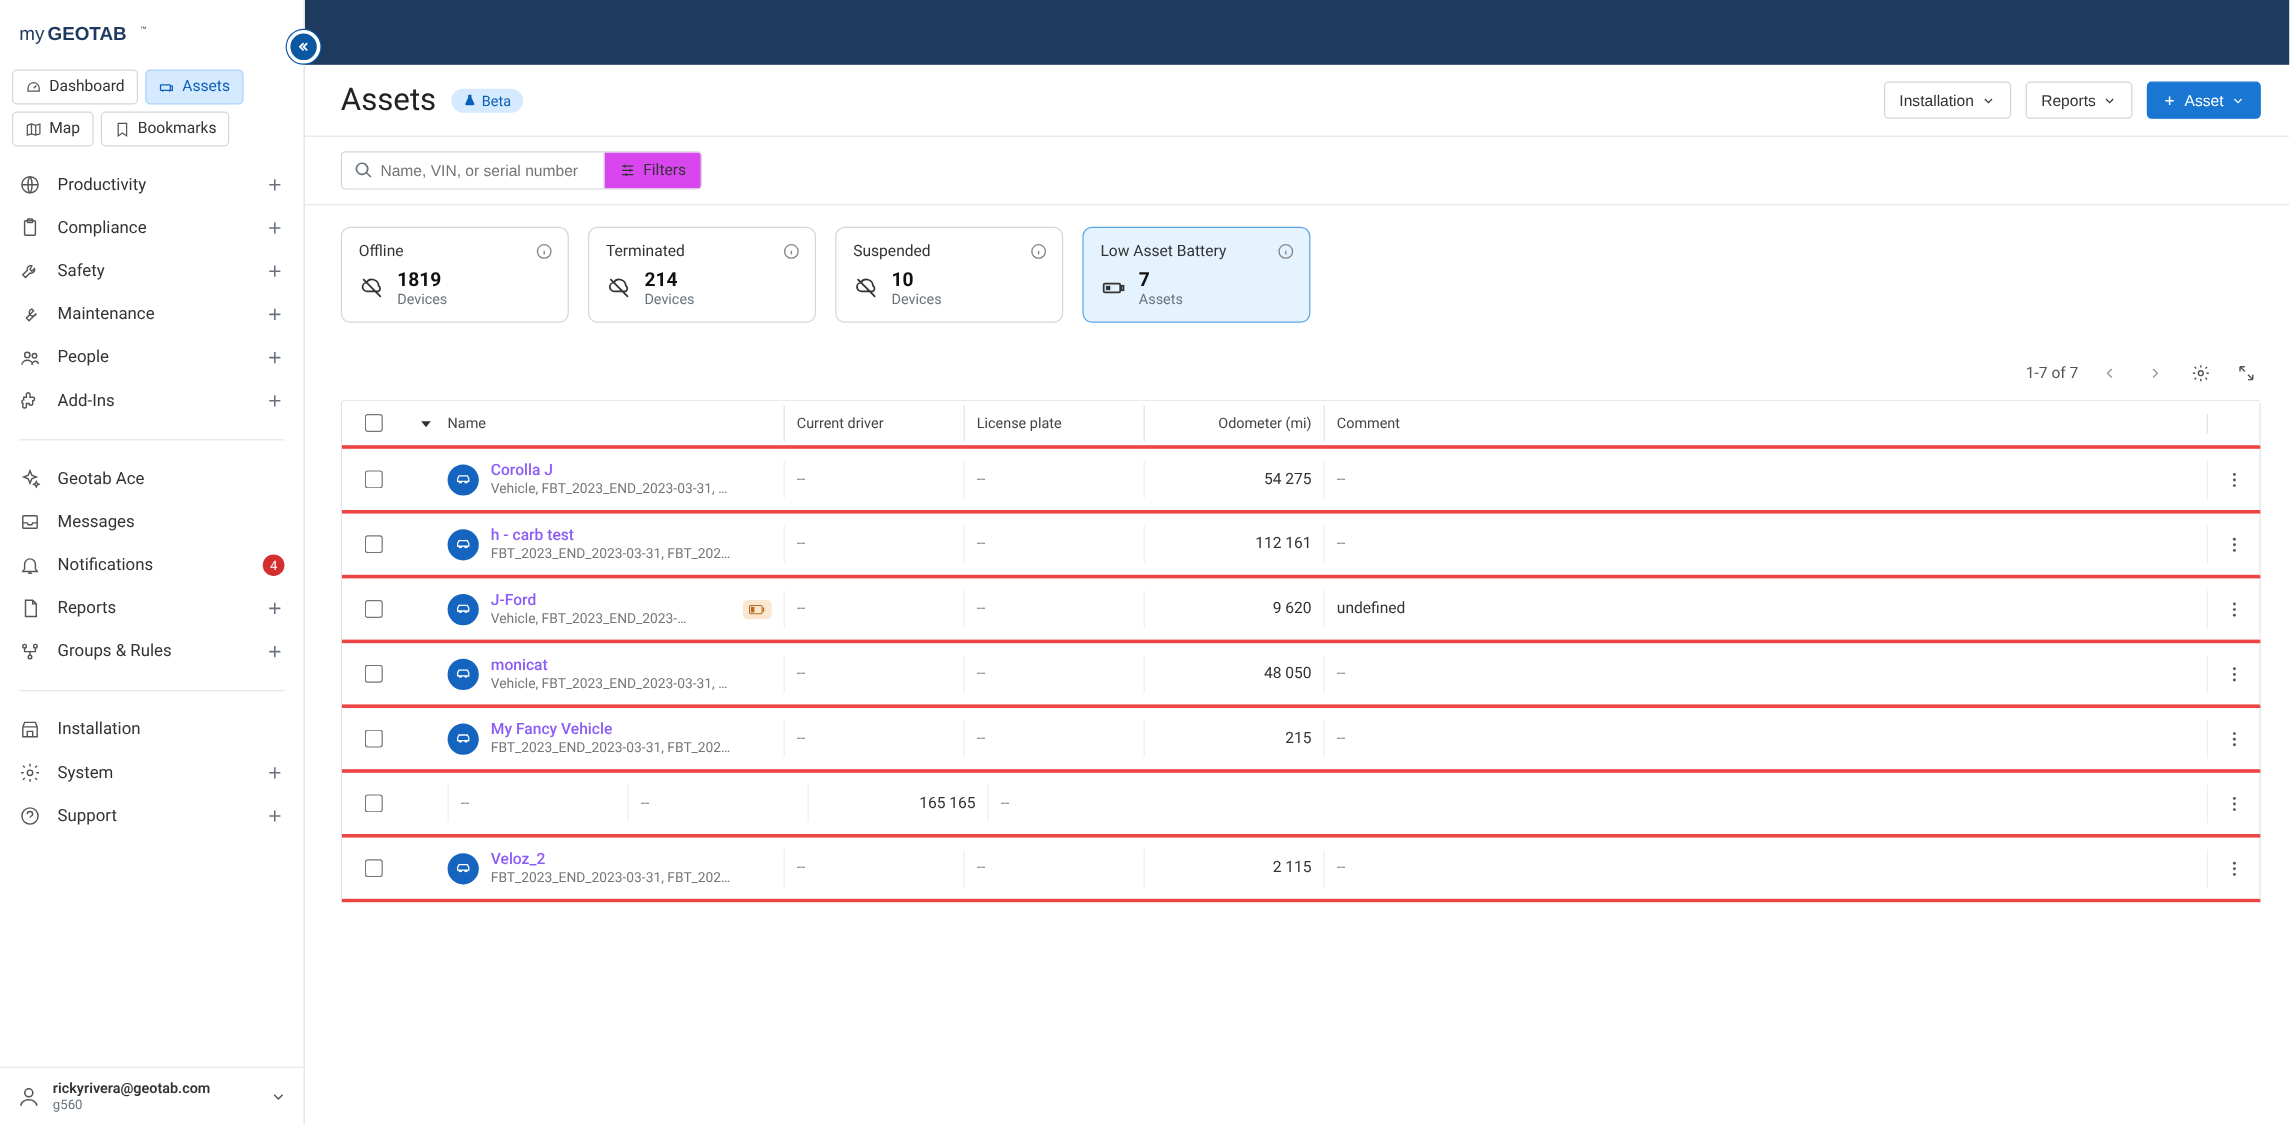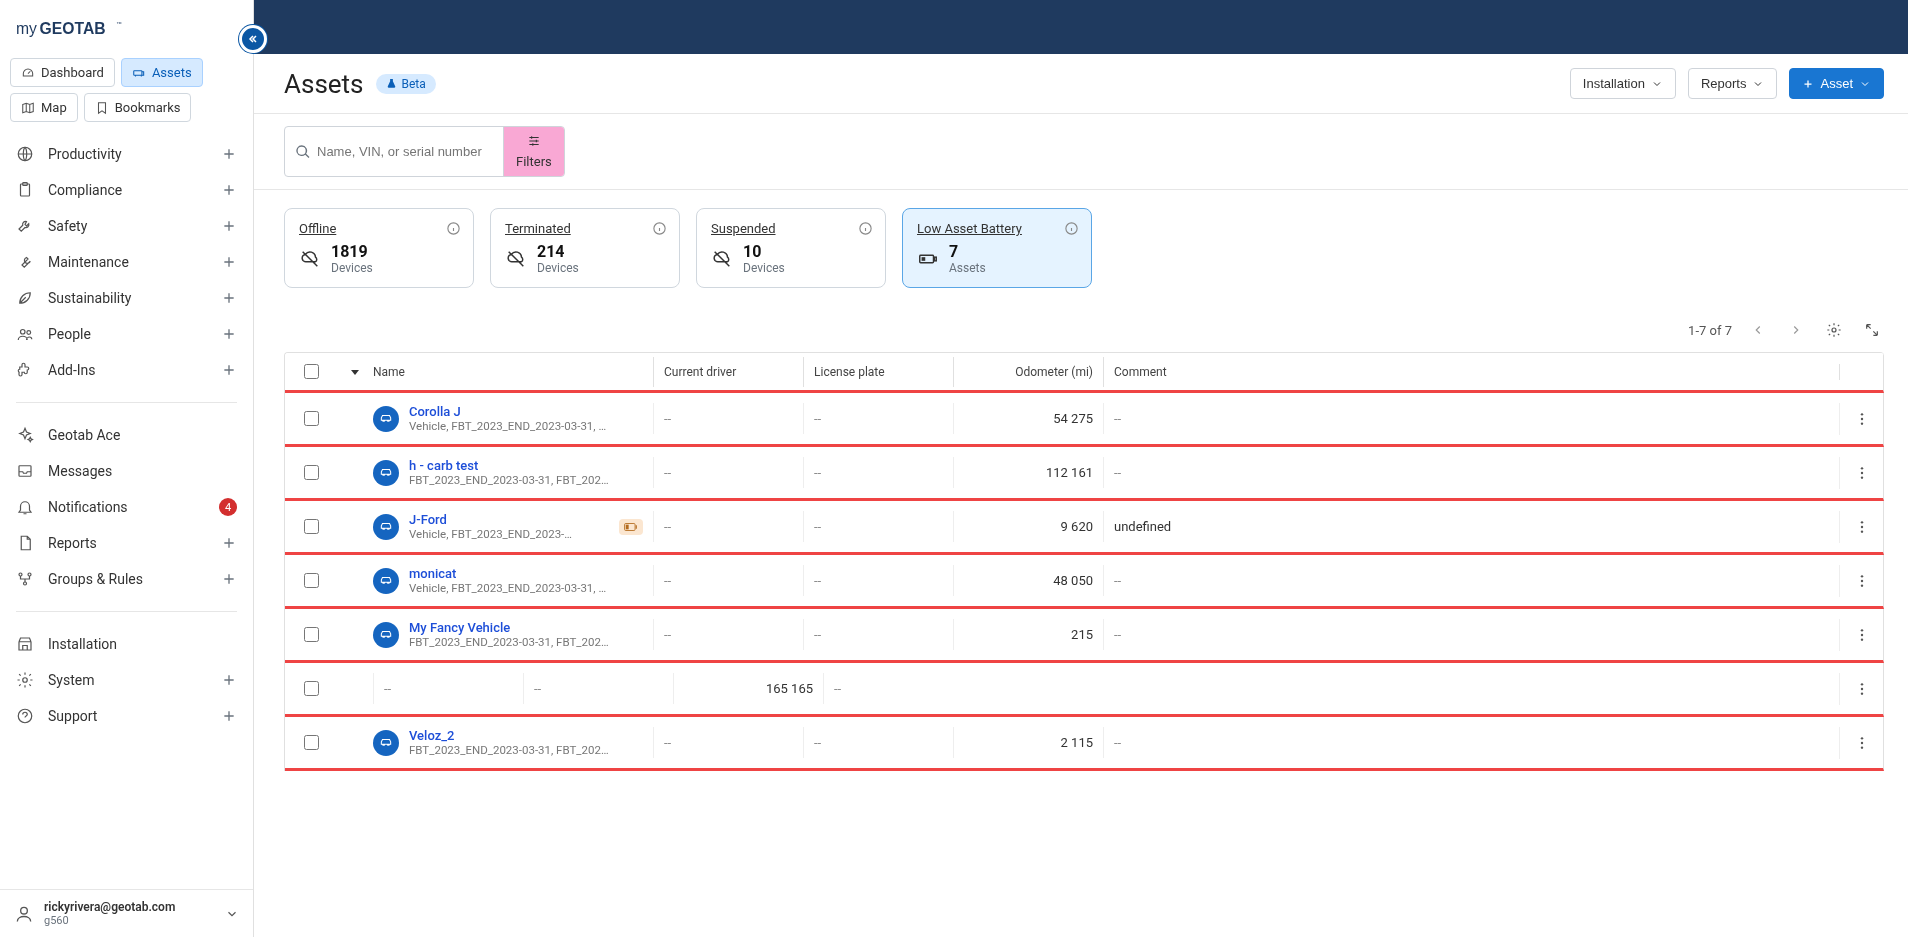--- a/index.html
+++ b/index.html
@@ -47,26 +47,26 @@
   .beta-pill svg { width: 11px; height: 11px; fill: #0a5fb8; }
   .header-spacer { flex: 1; }
   .btn { display: inline-flex; align-items: center; gap: 6px; border: 1px solid #cfd4da; background: #fff; padding: 7px 12px; border-radius: 4px; font-size: 13px; cursor: pointer; color: #333; }
   .btn.primary { background: #1976d2; color: #fff; border-color: #1976d2; }
   .btn svg { width: 12px; height: 12px; }
 
   .filter-row { display: flex; align-items: center; padding: 12px 8px 12px 30px; gap: 0; border-bottom: 1px solid #e6e6e6; }
   .filter-group { display: flex; border: 1px solid #cfd4da; border-radius: 4px; overflow: hidden; }
   .filter-search { display: flex; align-items: center; padding: 7px 10px; min-width: 200px; border-right: 1px solid #cfd4da; }
   .filter-search input { border: none; outline: none; font-size: 13px; flex: 1; background: transparent; }
-  .filter-btn { display: flex; align-items: center; gap: 6px; padding: 7px 12px; font-size: 13px; cursor: pointer; background: #f9a8d4; flex-direction: column; }
+  .filter-btn { display: flex; align-items: center; gap: 6px; padding: 7px 12px; font-size: 13px; cursor: pointer; background: #d946ef; }
 
   .stats-row { display: flex; gap: 16px; padding: 18px 30px 30px; }
   .stat-card { border: 1px solid #d0d7de; border-radius: 8px; padding: 12px 14px; width: 190px; position: relative; background: #fff; }
   .stat-card.active { background: #e5f3ff; border-color: #5aa6e6; }
-  .stat-card .stat-label { font-size: 13px; color: #333; margin-bottom: 6px; text-decoration: underline; }
+  .stat-card .stat-label { font-size: 13px; color: #333; margin-bottom: 6px; }
   .stat-card .stat-body { display: flex; align-items: center; gap: 10px; }
   .stat-card .stat-num { font-size: 16px; font-weight: 700; color: #111; }
   .stat-card .stat-sub { font-size: 12px; color: #6a737d; }
   .stat-card .info-icon { position: absolute; top: 12px; right: 12px; color: #6a737d; }
   .stat-card .stat-ico { width: 22px; height: 22px; stroke: #333; fill: none; stroke-width: 1.6; flex-shrink:0; }
 
   .table-tools { display: flex; justify-content: flex-end; align-items: center; gap: 14px; padding: 0 24px 10px 30px; color: #555; font-size: 13px; }
   .table-tools .icon-btn { width: 24px; height: 24px; display: flex; align-items: center; justify-content: center; cursor: pointer; color: #555; }
 
   .table { border-top: 1px solid #e0e0e0; border-left: 1px solid #e0e0e0; margin: 0 24px 0 30px; border-radius: 4px 4px 0 0; overflow: hidden; }
@@ -82,21 +82,21 @@
   .col-plate { width: 150px; border-left: 1px solid #eee; }
   .col-odo { width: 150px; text-align: right; border-left: 1px solid #eee; }
   .col-comment { width: 200px; border-left: 1px solid #eee; }
   .col-flex { flex: 1; }
   .col-actions { width: 44px; display: flex; align-items: center; justify-content: center; border-left: 1px solid #eee; }
 
   .thead .col-driver, .thead .col-plate, .thead .col-odo, .thead .col-comment, .thead .col-actions { border-left: 1px solid #e0e0e0; }
 
   .asset-icon { width: 26px; height: 26px; border-radius: 50%; background: #1565c0; display: flex; align-items: center; justify-content: center; flex-shrink: 0; }
   .asset-icon svg { width: 14px; height: 14px; fill: #fff; }
-  .asset-name { color: #1d4ed8; font-size: 13px; font-weight: 500; }
+  .asset-name { color: #8b5cf6; font-size: 13px; font-weight: 500; }
   .asset-sub { color: #777; font-size: 11.5px; white-space: nowrap; overflow: hidden; text-overflow: ellipsis; max-width: 210px; }
   .name-block { display:flex; flex-direction:column; overflow:hidden; flex:1; }
   .battery-badge { display:inline-flex; align-items:center; justify-content:center; background:#fbe6d0; border-radius:4px; padding:3px 5px; margin-left:4px; flex-shrink:0; }
   .battery-badge svg { width:14px; height:10px; }
 
   .dash { color: #888; }
   .kebab { cursor: pointer; color: #555; }
 
   svg { display: block; }
 </style>
@@ -177,29 +177,20 @@
           <span class="label">Safety</span>
           <svg class="plus" viewBox="0 0 24 24" fill="none" stroke="currentColor" stroke-width="2">
             <path d="M12 5v14M5 12h14"></path>
           </svg>
         </div>
         <div class="nav-item">
           <svg class="nav-icon" viewBox="0 0 24 24">
             <path d="M14 6a4 4 0 105 5l-8 8-3-3 8-8z"></path>
           </svg>
           <span class="label">Maintenance</span>
-          <svg class="plus" viewBox="0 0 24 24" fill="none" stroke="currentColor" stroke-width="2">
-            <path d="M12 5v14M5 12h14"></path>
-          </svg>
-        </div>
-        <div class="nav-item">
-          <svg class="nav-icon" viewBox="0 0 24 24">
-            <path d="M5 19c0-8 6-14 14-14 0 8-6 14-14 14zM5 19l8-8"></path>
-          </svg>
-          <span class="label">Sustainability</span>
           <svg class="plus" viewBox="0 0 24 24" fill="none" stroke="currentColor" stroke-width="2">
             <path d="M12 5v14M5 12h14"></path>
           </svg>
         </div>
         <div class="nav-item">
           <svg class="nav-icon" viewBox="0 0 24 24">
             <circle cx="9" cy="9" r="3"></circle>
             <circle cx="17" cy="10" r="2.5"></circle>
             <path d="M3 20c0-3 3-5 6-5s6 2 6 5M14 20c0-2 2-4 4-4s3 1 3 3"></path>
           </svg>

